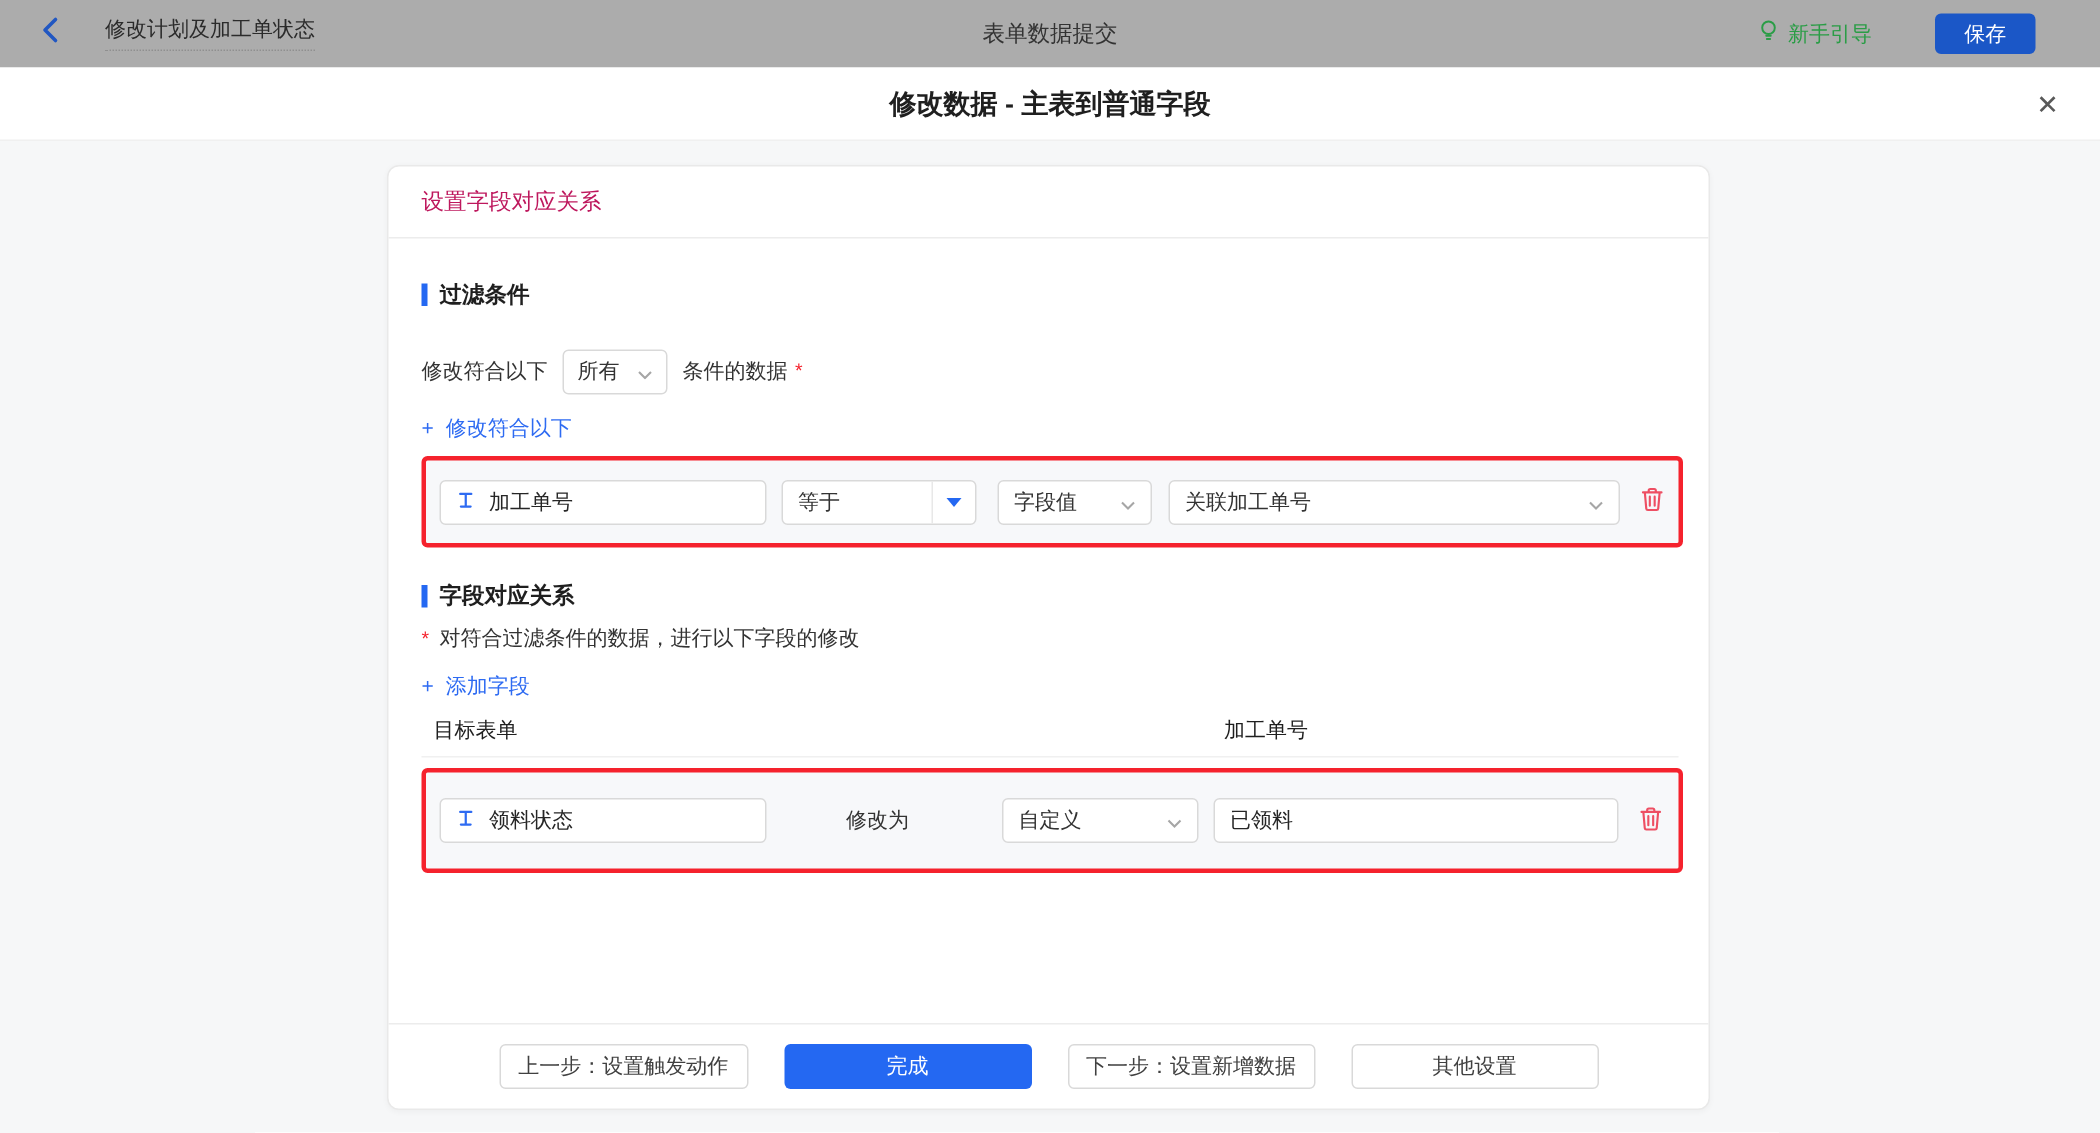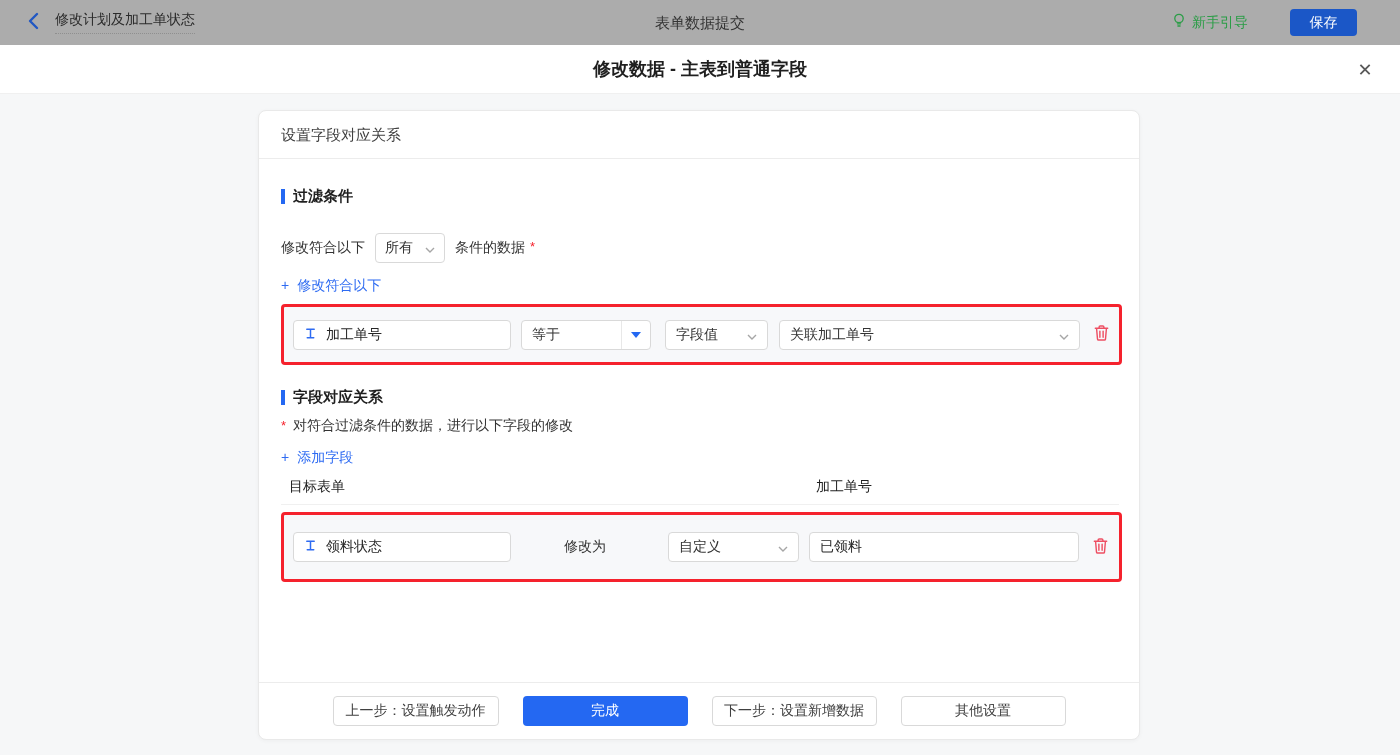--- a/index.html
+++ b/index.html
@@ -2,36 +2,36 @@
 <html><head>
 <meta charset="utf-8">
 <style>
   * { margin:0; padding:0; box-sizing:border-box; }
   html,body { width:1400px; height:755px; }
   body { font-family:"Liberation Sans","DejaVu Sans",sans-serif; color:#333; background:#fff; }
   #screen { position:relative; width:1400px; height:755px; overflow:hidden; background:#fff; }
 
   
   .topbar { position:absolute; left:0; top:0; width:1400px; height:45px; background:#acacac; }
-  .back-btn { position:absolute; left:26px; top:0; height:45px; display:flex; align-items:center; gap:13px; cursor:pointer; }
+  .back-btn { position:absolute; left:26px; top:0; height:45px; display:flex; align-items:center; gap:28px; cursor:pointer; }
   .back-label { font-size:14px; color:#2b2b2b; border-bottom:1px dotted #8f8f8f; padding-bottom:4px; }
   .topbar-center { position:absolute; left:50%; top:0; transform:translateX(-50%); height:45px; line-height:45px; font-size:15px; color:#333; }
   .guide-btn { position:absolute; right:152px; top:0; height:45px; display:flex; align-items:center; gap:5px; cursor:pointer; }
   .guide-label { font-size:14px; color:#2a9d46; }
   .save-btn { position:absolute; right:43px; top:9px; width:67px; height:27px; background:#1b57c7; color:#fff; font-size:14px; border:none; border-radius:4px; cursor:pointer; }
 
   
   .dialog-header { position:absolute; left:0; top:45px; width:1400px; height:49px; background:#fff; border-bottom:1px solid #f0f0f0; }
   .dialog-title { position:absolute; left:50%; top:0; transform:translateX(-50%); height:49px; line-height:49px; font-size:18px; font-weight:bold; color:#1f1f1f; white-space:nowrap; }
   .close-btn { position:absolute; right:22px; top:12px; width:26px; height:26px; font-size:18px; line-height:26px; text-align:center; color:#595959; background:none; border:none; cursor:pointer; }
 
   
   .dialog-body { position:absolute; left:0; top:94px; width:1400px; height:661px; background:#f6f7f8; }
   .panel { position:absolute; left:258px; top:16px; width:882px; height:630px; background:#fff; border:1px solid #e9e9e9; border-radius:8px; box-shadow:0 1px 4px rgba(0,0,0,0.04); }
-  .panel-header { position:absolute; left:0; top:0; width:100%; height:48px; line-height:48px; padding-left:22px; font-size:15px; color:#404040; border-bottom:1px solid #ececec; }
+  .panel-header { position:absolute; left:0; top:0; width:100%; height:48px; line-height:48px; padding-left:22px; font-size:15px; color:#be185d; border-bottom:1px solid #ececec; }
 
   .section-title { position:absolute; left:22px; display:flex; align-items:center; gap:8px; height:22px; }
   .section-bar { width:4px; height:15px; background:#2468f2; }
   .section-text { font-size:15px; font-weight:bold; color:#1f1f1f; }
 
   .match-row { position:absolute; left:22px; top:122px; height:30px; display:flex; align-items:center; font-size:14px; color:#333; }
   .mini-select { width:70px; height:30px; margin:0 10px; border:1px solid #d9d9d9; border-radius:4px; background:#fff; display:flex; align-items:center; justify-content:space-between; padding:0 9px; cursor:pointer; font-size:14px; color:#333; }
   .req { color:#f5222d; font-size:13px; margin-left:5px; position:relative; top:-2px; }
 
   .add-link { position:absolute; left:22px; font-size:14px; color:#2e6bf2; cursor:pointer; display:flex; gap:8px; }

